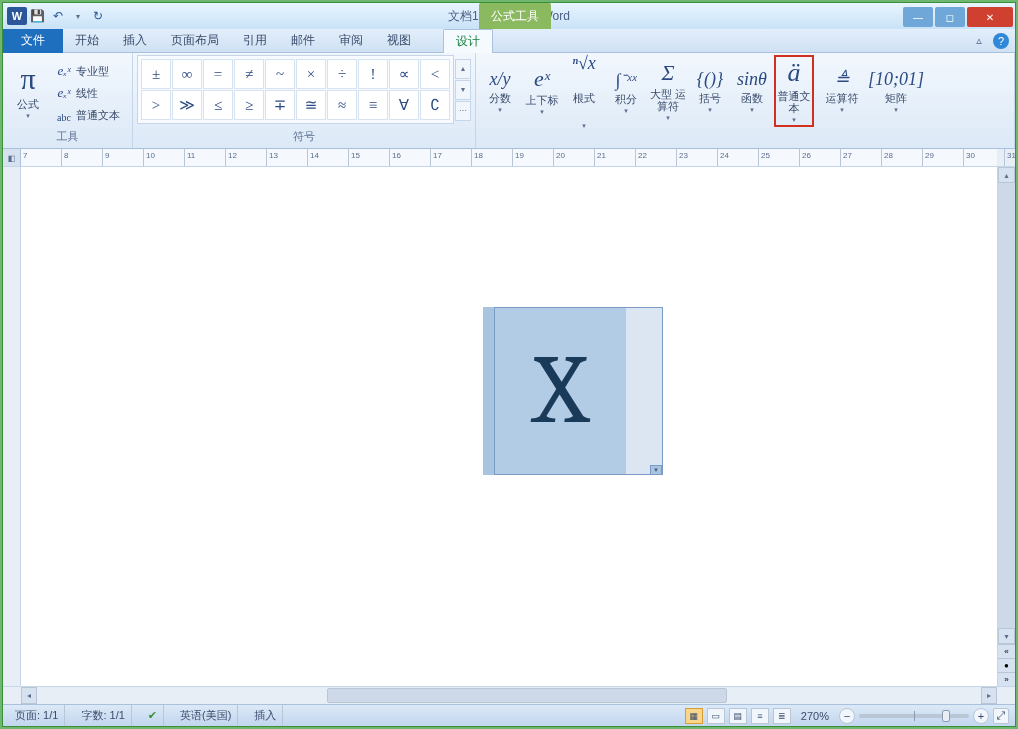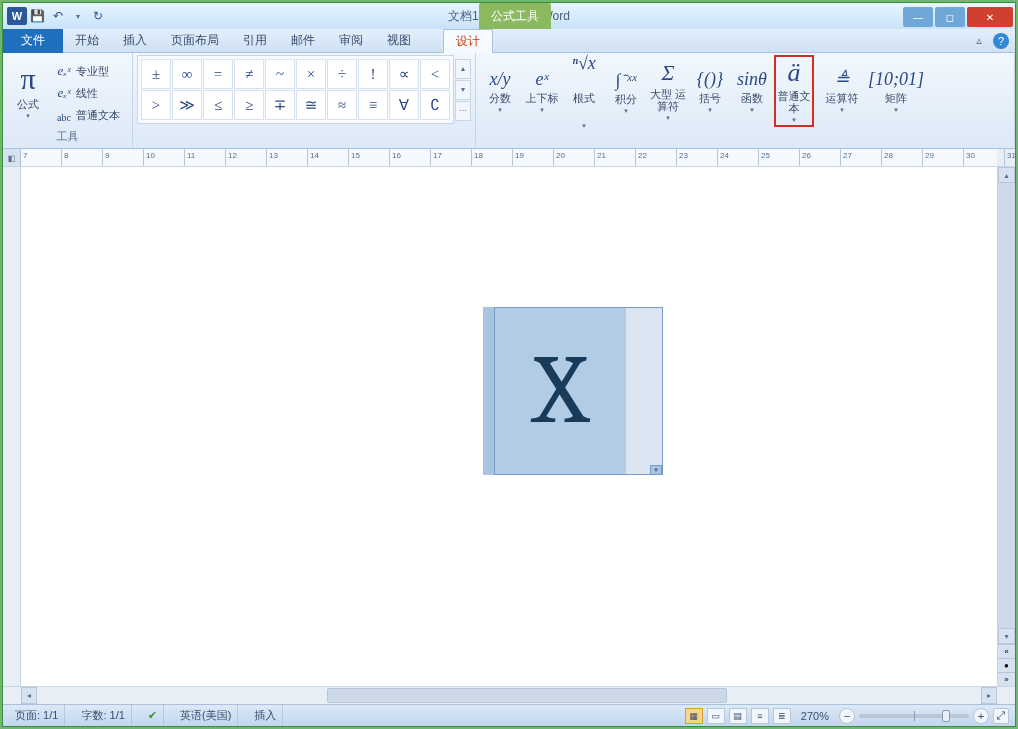--- a/index.html
+++ b/index.html
@@ -15,21 +15,21 @@
 .titlebar .title { position:absolute; left:50%; transform:translateX(-50%); color:#4a5e83; }
 .titlebar .eqtool { position:absolute; left:476px; top:0; height:26px; background:#8bb960; color:#fff; padding:0 12px; display:flex; align-items:center; border-radius:2px 2px 0 0;}
 .win-controls { margin-left:auto; display:flex; }
 .win-btn { width:30px; height:20px; display:flex; align-items:center; justify-content:center; margin:2px 2px 0 0; border-radius:2px; font-size:10px; color:#fff;}
 .win-min { background:#6fa8d8; } .win-max { background:#6fa8d8;} .win-close { background:#d04030; width:46px;}
 
 
 .tabs { height:24px; background:linear-gradient(#e3eefb,#cfe1f4); display:flex; align-items:center; font-size:12px; border-bottom:1px solid #a9c1dc; position:relative;}
 .tab { padding:0 12px; height:24px; display:flex; align-items:center; color:#3a4c6b; cursor:pointer;}
 .tab.file { background:#1f6fbf; color:#fff; padding:0 18px; }
-.tab.active { background:#f5faff; border:1px solid #a9c1dc; border-bottom:none; border-radius:2px 2px 0 0; color:#c2410c;}
+.tab.active { background:#f5faff; border:1px solid #a9c1dc; border-bottom:none; border-radius:2px 2px 0 0; color:#15803d;}
 .tabs .help { position:absolute; right:6px; display:flex; gap:6px;}
 .help span{ width:16px; height:16px; border-radius:50%; background:#3088d8; color:#fff; font-size:11px; display:flex; align-items:center; justify-content:center;}
 .help .minr{ background:transparent; color:#4a5e83; border-radius:0;}
 
 
 .ribbon { height:96px; background:linear-gradient(#f2f7fd,#dce9f7); border-bottom:1px solid #a9c1dc; display:flex; font-size:12px;}
 .group { border-right:1px solid #c5d6ea; display:flex; flex-direction:column; padding:2px 4px; }
 .group-body { flex:1; display:flex; align-items:flex-start; gap:2px;}
 .group-label { text-align:center; font-size:11px; color:#5a6f8f; padding:2px 0;}
 
@@ -184,31 +184,32 @@
               <div class="symcell">∀</div>
               <div class="symcell">∁</div>
             </div>
         <div class="symnav">
           <div>▴</div>
           <div>▾</div>
           <div>⋯</div>
         </div>
         </div>
       </div>
+      <div class="group-label">符号</div>
     </div>
 
     <div class="group" style="flex:1">
       <div class="group-body" id="struct-body">
           <div class="bigbtn" style="width: 40px;">
             <div class="ico" style="font-size: 18px;">x/y</div>
             <div class="lbl">分数</div>
             <div class="drop">▾</div>
           </div>
           <div class="bigbtn" style="width: 40px;">
-            <div class="ico" style="font-size: 18px;">eˣ</div>
+            <div class="ico" style="font-size: 22px;">eˣ</div>
             <div class="lbl">上下标</div>
             <div class="drop">▾</div>
           </div>
           <div class="bigbtn" style="width: 40px; gap: 18px;">
             <div class="ico" style="font-size: 18px;">ⁿ√x</div>
             <div class="lbl">根式</div>
             <div class="drop">▾</div>
           </div>
           <div class="bigbtn" style="width: 40px;">
             <div class="ico" style="font-size: 18px;">∫⁻ˣˣ</div>

